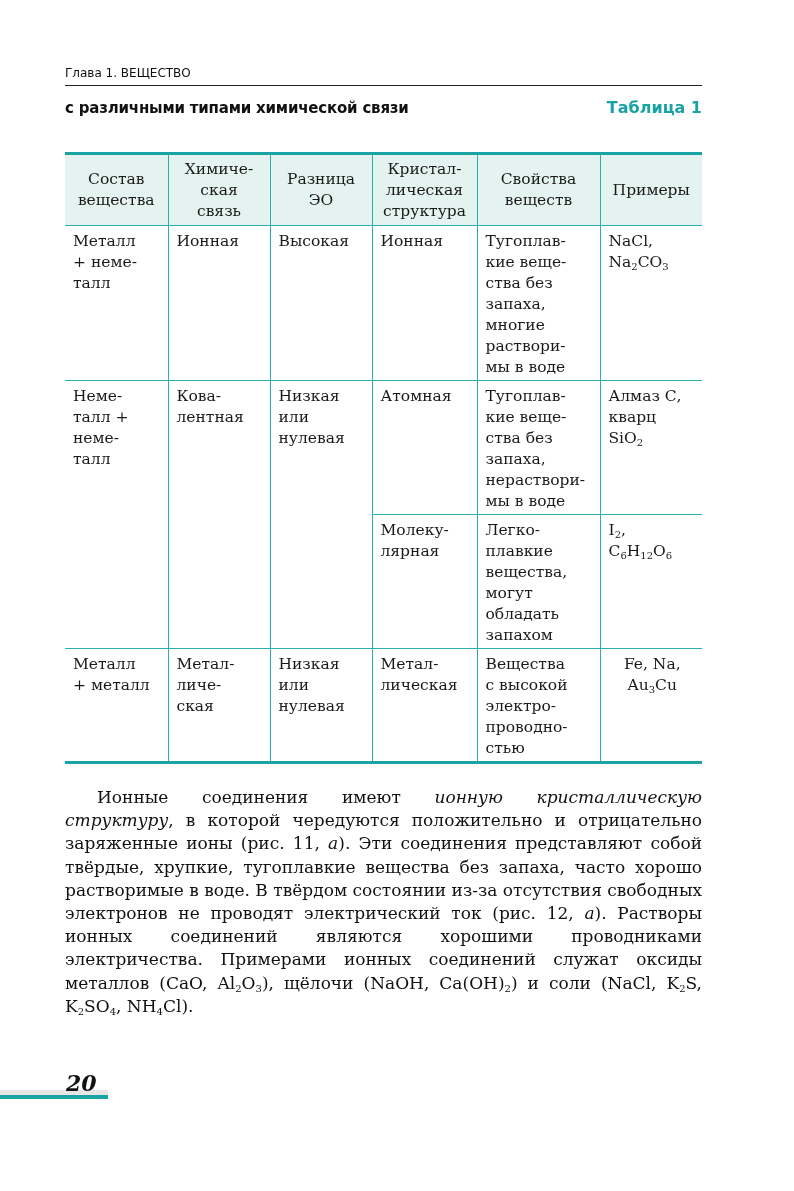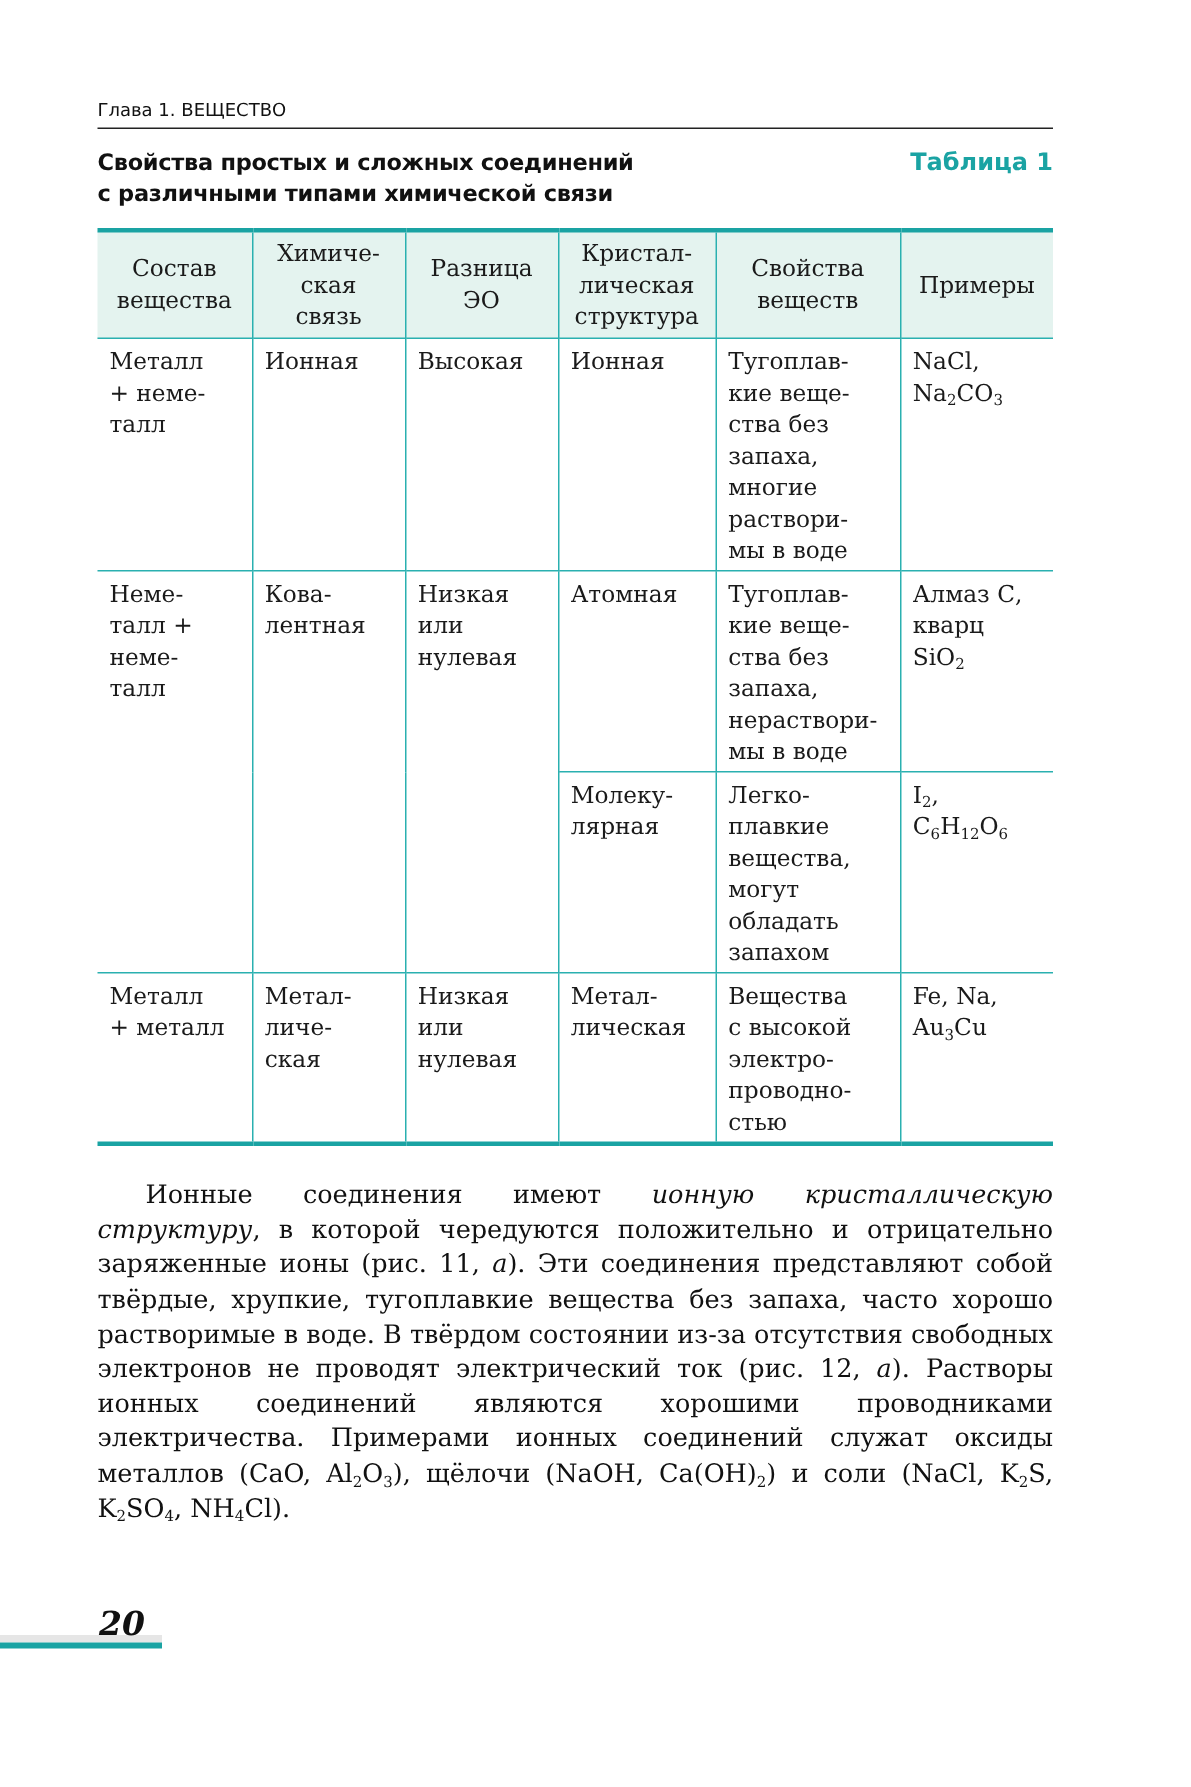--- a/index.html
+++ b/index.html
@@ -66,21 +66,20 @@
 </head>
 <body>
 
 <div class="running-head">
   <b>Глава 1.</b>
   <span>ВЕЩЕСТВО</span>
 </div>
 
 <div class="title-block">
   <div class="table-title">
-    <div>Свойства простых и сложных соединений</div>
     <div>с различными типами химической связи</div>
   </div>
   <div class="table-number">Таблица 1</div>
 </div>
 
 <table class="data">
   <colgroup>
     <col class="c1">
       <col class="c2">
       <col class="c3">
@@ -171,21 +170,21 @@
       <td>Низкая
 или
 нулевая</td>
       <td>Метал-
 лическая</td>
       <td>Вещества
 с высокой
 электро-
 проводно-
 стью</td>
-      <td style="white-space: normal;">
+      <td style="white-space: normal; text-align: center;">
           <span class="cell-line">Fe, Na,</span>
           <span class="cell-line">Au<sub>3</sub>Cu</span>
         </td>
     </tr>
   </tbody>
 </table>
 
 <div class="body-text">
   <p class="indent"><span>Ионные соединения имеют </span><i>ионную кристаллическую структуру</i><span>, в которой чередуются положительно и отрицательно заряженные ионы (рис. 11, <i>а</i>). Эти соединения представляют собой твёрдые, хрупкие, тугоплавкие вещества без запаха, часто хорошо растворимые в воде. В твёрдом состоянии из-за отсутствия свободных электронов не проводят электрический ток (рис. 12, <i>а</i>). Растворы ионных соединений являются хорошими проводниками электричества. Примерами ионных соединений служат оксиды металлов (CaO, Al<sub>2</sub>O<sub>3</sub>), щёлочи (NaOH, Ca(OH)<sub>2</sub>) и соли (NaCl, K<sub>2</sub>S, K<sub>2</sub>SO<sub>4</sub>, NH<sub>4</sub>Cl).</span></p>
 </div>

